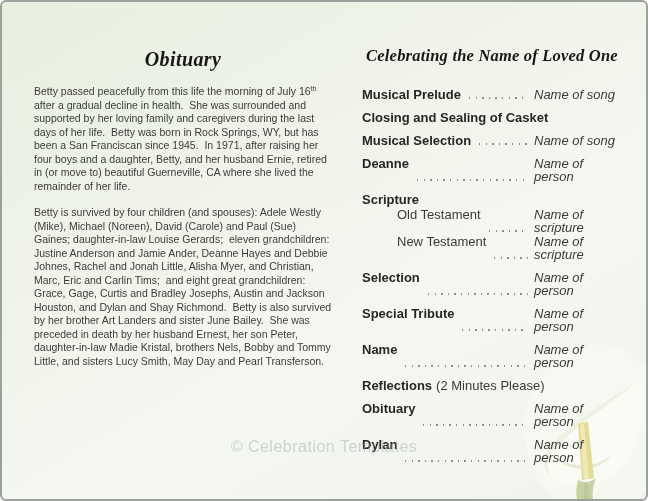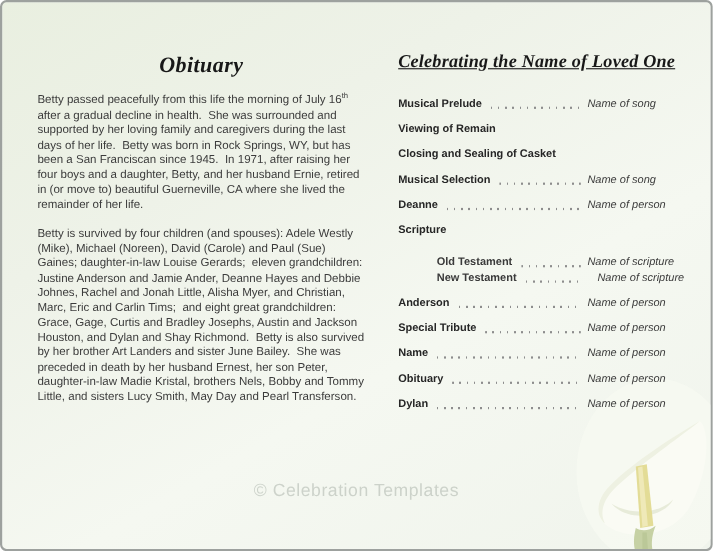--- a/index.html
+++ b/index.html
@@ -28,41 +28,41 @@
     color: #3c3c3c;
     white-space: pre-wrap;
   }
   .body-para sup { font-size: 7px; line-height: 0; }
 
   
   .right-col { position: absolute; left: 360px; top: 44px; width: 260px; z-index: 2; }
   .right-title {
     margin: 0 0 22px 0;
     font: bold italic 16.5px "Liberation Serif", serif;
-    color: #181818; letter-spacing: .2px; text-decoration: underline;
+    color: #181818; text-align: center; letter-spacing: .2px;
   }
   .prow {
     display: flex; align-items: baseline;
     margin: 0 0 10px 0;
     font-family: "Liberation Sans", sans-serif;
-    font-size: 10px; line-height: 13px; color: #3a3a3a;
+    font-size: 13px; line-height: 13px; color: #3a3a3a;
   }
   .plbl { font-weight: bold; color: #262626; white-space: nowrap; }
   .pnote { margin-left: 4px; color: #3a3a3a; }
   .pleader {
     flex: 1 1 auto; align-self: flex-end;
     height: 2px; margin: 0 6px 2px 8px;
     background-image: repeating-linear-gradient(to right,
       #8d8d8d 0, #8d8d8d 1.4px, transparent 1.4px, transparent 6.6px);
   }
   .pval { flex: 0 0 88px; color: #3a3a3a; font-style: italic; }
-  .prow.header { margin-bottom: 16px; }
+  .prow.header { margin-bottom: 2px; }
   .psub { padding-left: 35px; margin-bottom: 1px; }
-  .psub .plbl { font-weight: bold; color: #3a3a3a; }
-  .psub.last { margin-bottom: 10px; text-align: right; }
+  .psub .plbl { font-weight: normal; color: #3a3a3a; }
+  .psub.last { margin-bottom: 10px; }
 
   
   .watermark {
     position: absolute; left: 0; right: 0; top: 436px;
     text-align: center; z-index: 3;
     font-family: "Liberation Sans", sans-serif;
     font-size: 16px; letter-spacing: .5px;
     color: rgba(150, 159, 149, 0.42);
     pointer-events: none;
   }
@@ -99,23 +99,20 @@
   <div class="right-col">
     <h2 class="right-title">Celebrating the Name of Loved One</h2>
 
     <div class="prow">
       <span class="plbl">Musical Prelude</span>
       <span class="pleader"></span>
       <span class="pval">Name of song</span>
     </div>
 
 
-    <div class="prow">
-      <span class="plbl">Viewing of Remain</span>
-    </div>
 
     <div class="prow">
       <span class="plbl">Closing and Sealing of Casket</span>
     </div>
 
     <div class="prow">
       <span class="plbl">Musical Selection</span>
       <span class="pleader"></span>
       <span class="pval">Name of song</span>
     </div>
@@ -134,37 +131,41 @@
       <span class="pleader"></span>
       <span class="pval">Name of scripture</span>
     </div>
     <div class="prow psub last">
       <span class="plbl">New Testament</span>
       <span class="pleader"></span>
       <span class="pval">Name of scripture</span>
     </div>
 
     <div class="prow">
-      <span class="plbl">Anderson</span>
+      <span class="plbl">Selection</span>
       <span class="pleader"></span>
       <span class="pval">Name of person</span>
     </div>
 
     <div class="prow">
       <span class="plbl">Special Tribute</span>
       <span class="pleader"></span>
       <span class="pval">Name of person</span>
     </div>
 
     <div class="prow">
       <span class="plbl">Name</span>
       <span class="pleader"></span>
       <span class="pval">Name of person</span>
     </div>
 
+    <div class="prow">
+      <span class="plbl">Reflections</span>
+      <span class="pnote">(2 Minutes Please)</span>
+    </div>
 
     <div class="prow">
       <span class="plbl">Obituary</span>
       <span class="pleader"></span>
       <span class="pval">Name of person</span>
     </div>
 
     <div class="prow">
       <span class="plbl">Dylan</span>
       <span class="pleader"></span>

